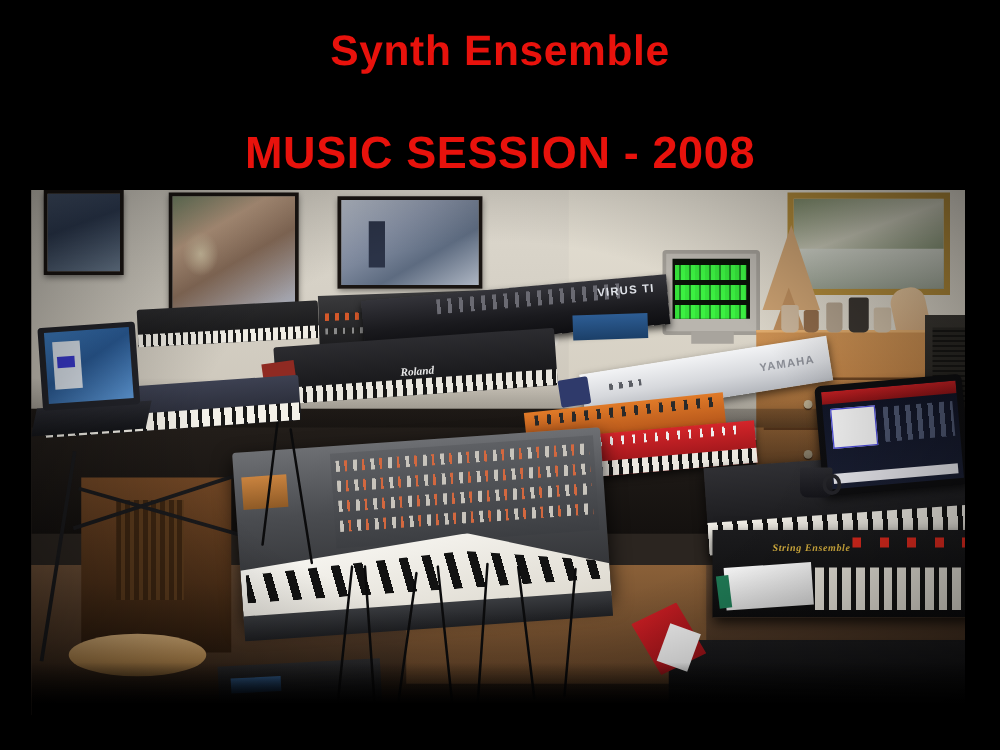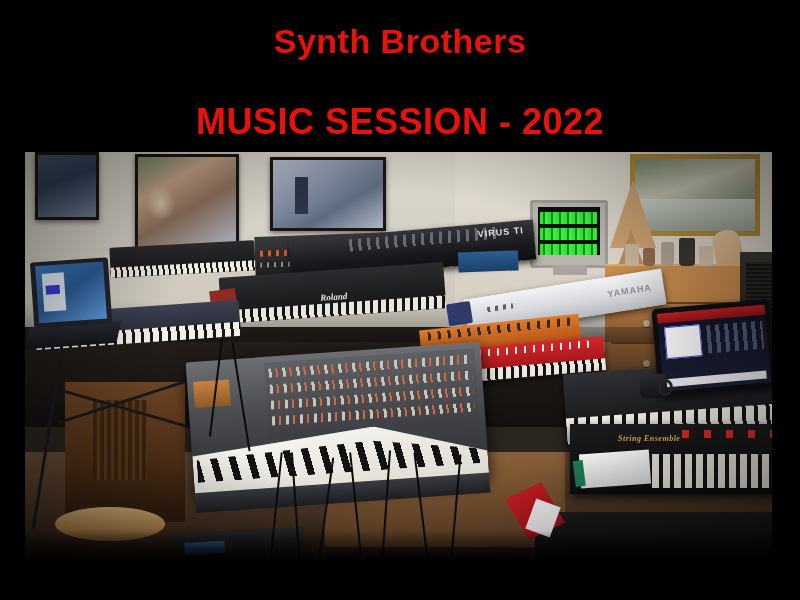--- a/index.html
+++ b/index.html
@@ -268,22 +268,22 @@
   .vignette{left:0;top:0;width:747px;height:420px;
     background:radial-gradient(ellipse at 50% 45%,rgba(0,0,0,0) 45%,rgba(0,0,0,.55) 100%);}
   .blur{filter:blur(0.6px);}
 </style>
 </head>
 <body style="background: rgb(0, 0, 0);">
 
 <div class="slide">
 
   <div class="title-block">
-    <div class="title-main" style="color: rgb(232, 18, 12);">Synth Brothers</div>
-    <div class="title-sub" style="color: rgb(232, 18, 12);">MUSIC SESSION - 2022</div>
+    <div class="title-main" style="color: rgb(232, 18, 12);">Synth Ensemble</div>
+    <div class="title-sub" style="color: rgb(232, 18, 12);">MUSIC SESSION - 2008</div>
   </div>
 
   <div class="photo blur">
 
     <div class="ph wall"></div>
     <div class="ph wall-r"></div>
 
     <div class="ph frame pic1"></div>
     <div class="ph frame pic2"></div>
     <div class="ph frame pic3"></div>

